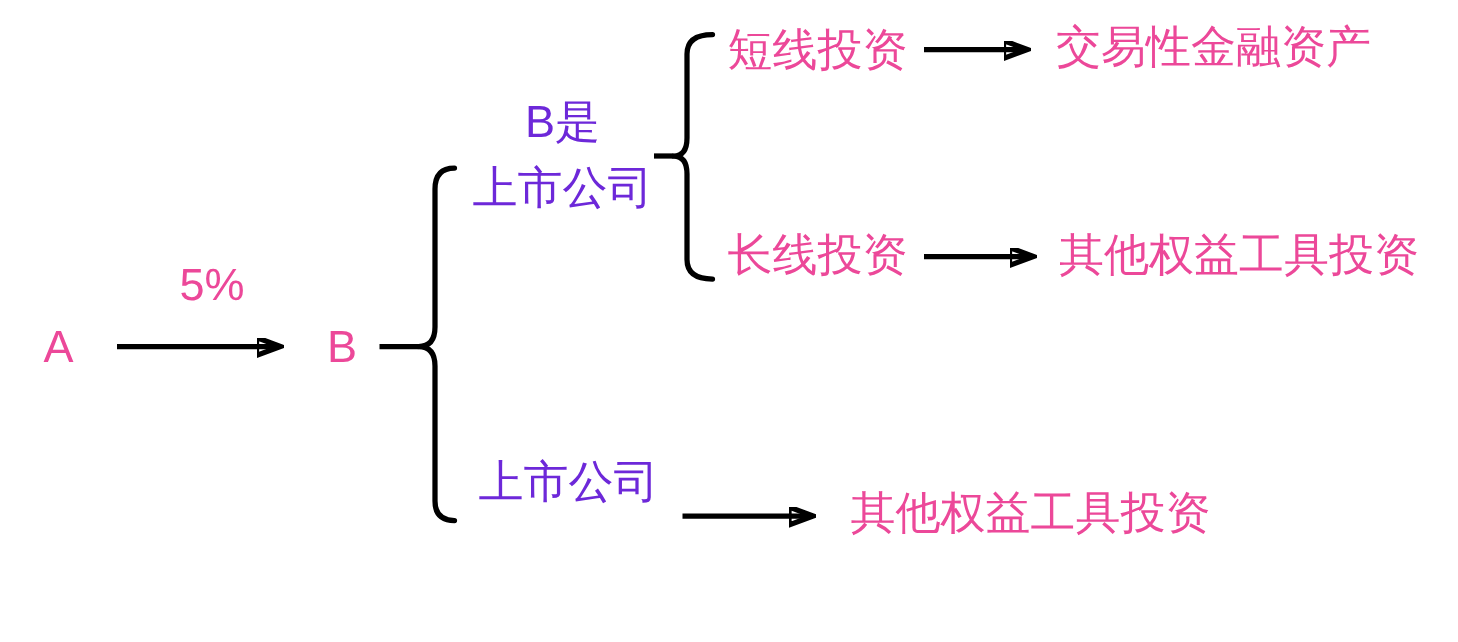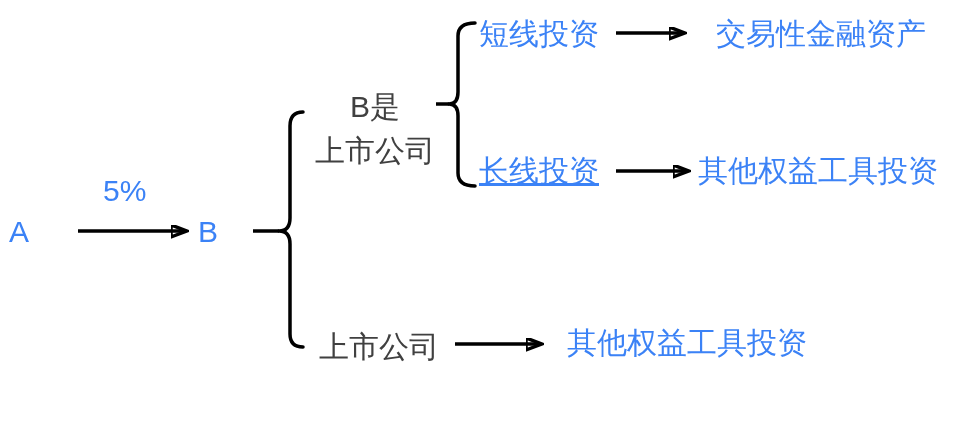--- a/index.html
+++ b/index.html
@@ -27,32 +27,31 @@
     fill: none;
   }
   .brace {
     stroke-linecap: round;
     stroke-linejoin: round;
   }
   .t {
     position: absolute;
     font-size: 30px;
     line-height: 34px;
-    color: #3b82f6;
-    text-align: left;
+    color: #ec4899;
+    text-align: right;
     white-space: nowrap;
   }
   .t2 {
     position: absolute;
     font-size: 30px;
     line-height: 44px;
-    color: #404040;
+    color: #6d28d9;
     text-align: center;
     white-space: nowrap;
-    margin-top: 25px;
   }
 </style>
 </head>
 <body>
 
 <div class="canvas">
 
   <svg class="connectors" width="972" height="428" viewBox="0 0 972 428">
     <defs>
       <marker id="arrow" markerUnits="userSpaceOnUse" markerWidth="18" markerHeight="14" refX="15" refY="6" orient="auto">
@@ -84,23 +83,23 @@
 
   <div class="t" style="left:198px; top:215px; width:40px;">B</div>
 
   <div class="t2" style="left:310px; top:60px; width:130px;">
     <div>B是</div>
     <div>上市公司</div>
   </div>
 
   <div class="t" style="left:479px; top:17px; width:126px;">短线投资</div>
 
-  <div class="t" style="left:716px; top:17px; width:222px;">交易性金融资产</div>
+  <div class="t" style="left:692px; top:17px; width:222px;font-family:Liberation Mono, monospace;">交易性金融资产</div>
 
-  <div class="t" style="left:479px; top:154px; width:126px;text-decoration:underline;">长线投资</div>
+  <div class="t" style="left:479px; top:154px; width:126px;">长线投资</div>
 
   <div class="t" style="left:698px; top:154px; width:248px;">其他权益工具投资</div>
 
   <div class="t2" style="left:314px; top:300px; width:130px;">
     <div>上市公司</div>
   </div>
 
   <div class="t" style="left:567px; top:326px; width:240px;">其他权益工具投资</div>
 
 </div>

